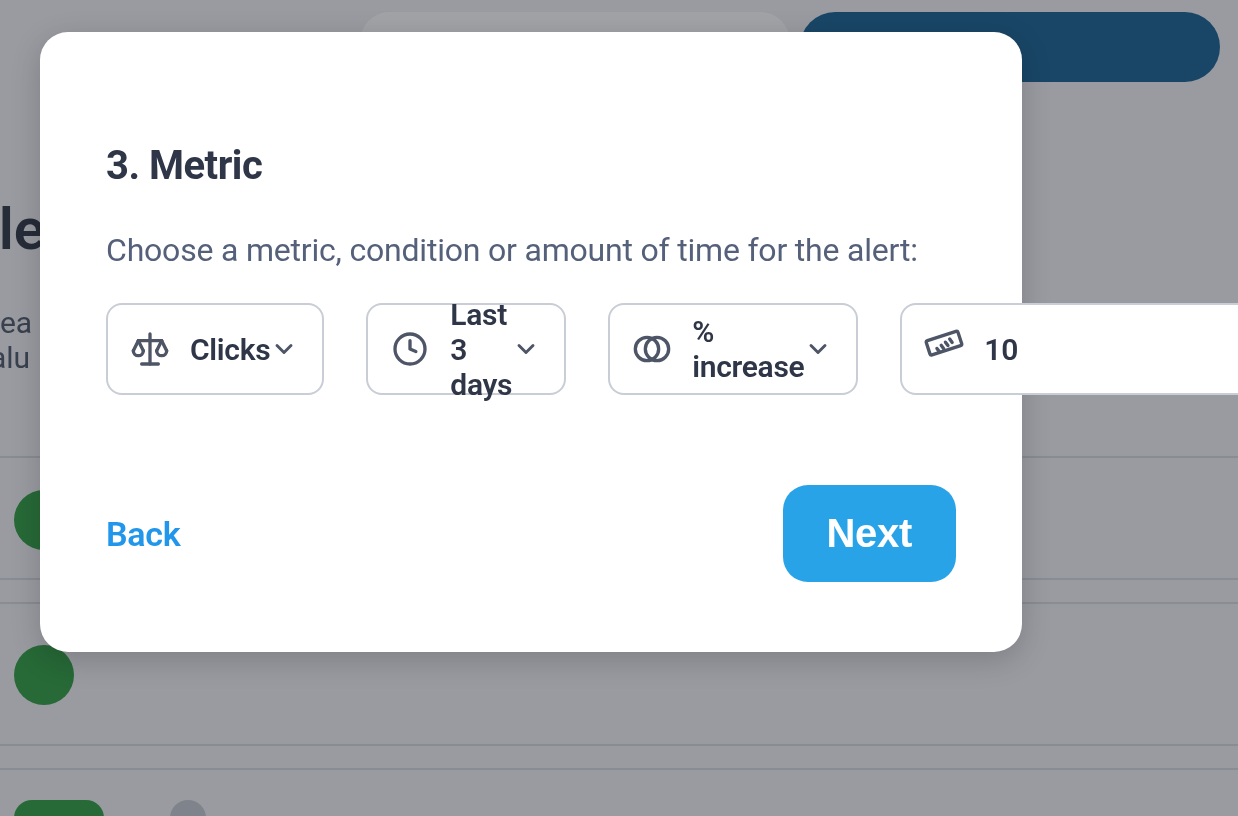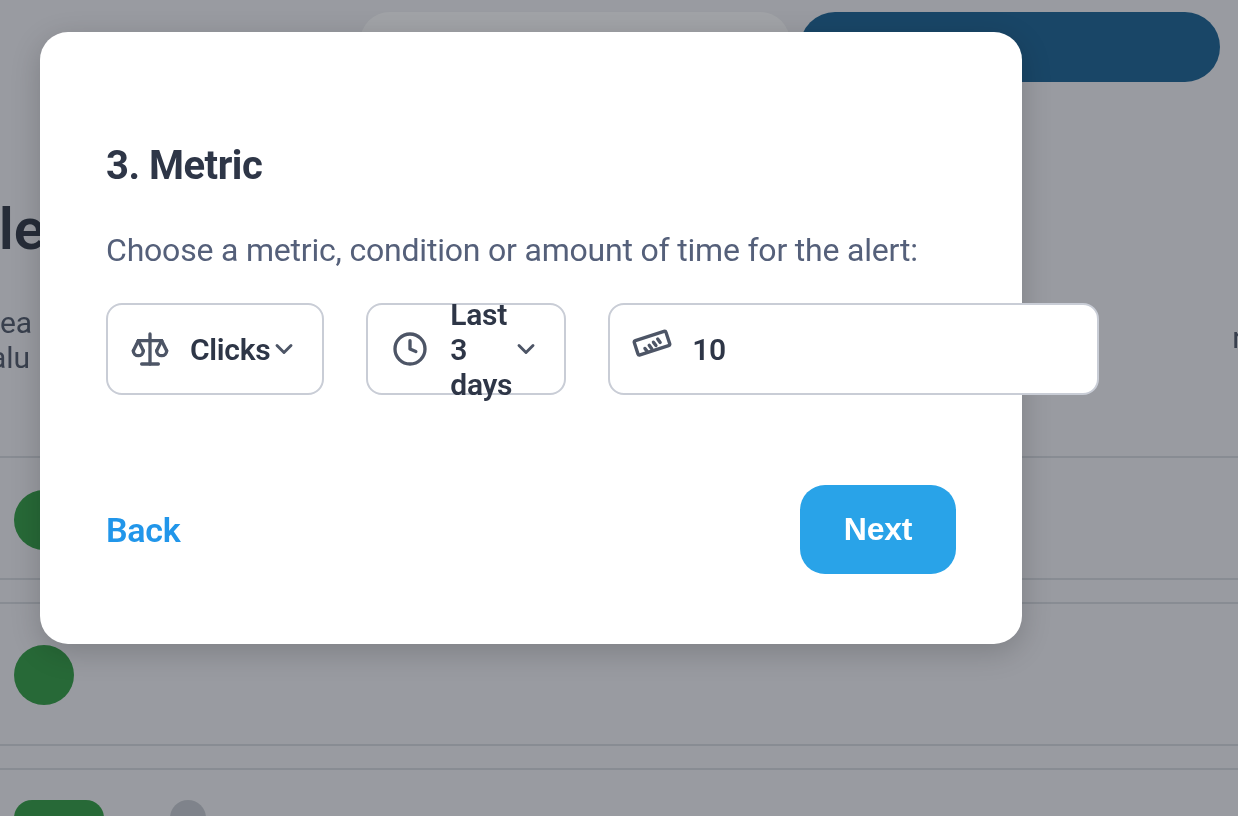--- a/index.html
+++ b/index.html
@@ -176,21 +176,21 @@
   .back-link {
     font-size: 34px;
     font-weight: 600;
     color: #2196ea;
     cursor: pointer;
     letter-spacing: -0.3px;
   }
   .next-btn {
     background: #29a3e8;
     color: #ffffff;
-    font-size: 32px;
+    font-size: 40px;
     font-weight: 600;
     border: none;
     border-radius: 25px;
     padding: 26px 44px;
     cursor: pointer;
     letter-spacing: -0.3px;
   }
 </style>
 </head>
 <body>
@@ -253,20 +253,34 @@
         </svg>
       </span>
       <span class="value">Last 3 days</span>
       <span class="chev">
         <svg viewBox="0 0 24 24" fill="none" stroke="currentColor" stroke-width="2.5" stroke-linecap="round" stroke-linejoin="round">
             <polyline points="6 9 12 15 18 9"></polyline>
           </svg>
       </span>
     </div>
 
+    <div class="field">
+      <span class="icon">
+        <svg viewBox="0 0 24 24" fill="none" stroke="currentColor" stroke-width="2" stroke-linecap="round" stroke-linejoin="round">
+          <circle cx="9" cy="12" r="7"></circle>
+          <circle cx="15" cy="12" r="7"></circle>
+        </svg>
+      </span>
+      <span class="value">% increase</span>
+      <span class="chev">
+        <svg viewBox="0 0 24 24" fill="none" stroke="currentColor" stroke-width="2.5" stroke-linecap="round" stroke-linejoin="round">
+            <polyline points="6 9 12 15 18 9"></polyline>
+          </svg>
+      </span>
+    </div>
 
     <div class="field">
       <span class="icon">
         <svg viewBox="0 0 24 24" fill="none" stroke="currentColor" stroke-width="2" stroke-linecap="round" stroke-linejoin="round">
           <rect x="2" y="4" width="20" height="9" rx="1" transform="rotate(-18 12 8.5)"></rect>
           <line x1="7" y1="10.2" x2="7.8" y2="12.6" transform="rotate(-18 12 8.5)"></line>
           <line x1="10" y1="9.2" x2="10.8" y2="11.6" transform="rotate(-18 12 8.5)"></line>
           <line x1="13" y1="8.2" x2="13.8" y2="10.6" transform="rotate(-18 12 8.5)"></line>
           <line x1="16" y1="7.2" x2="16.8" y2="9.6" transform="rotate(-18 12 8.5)"></line>
         </svg>

